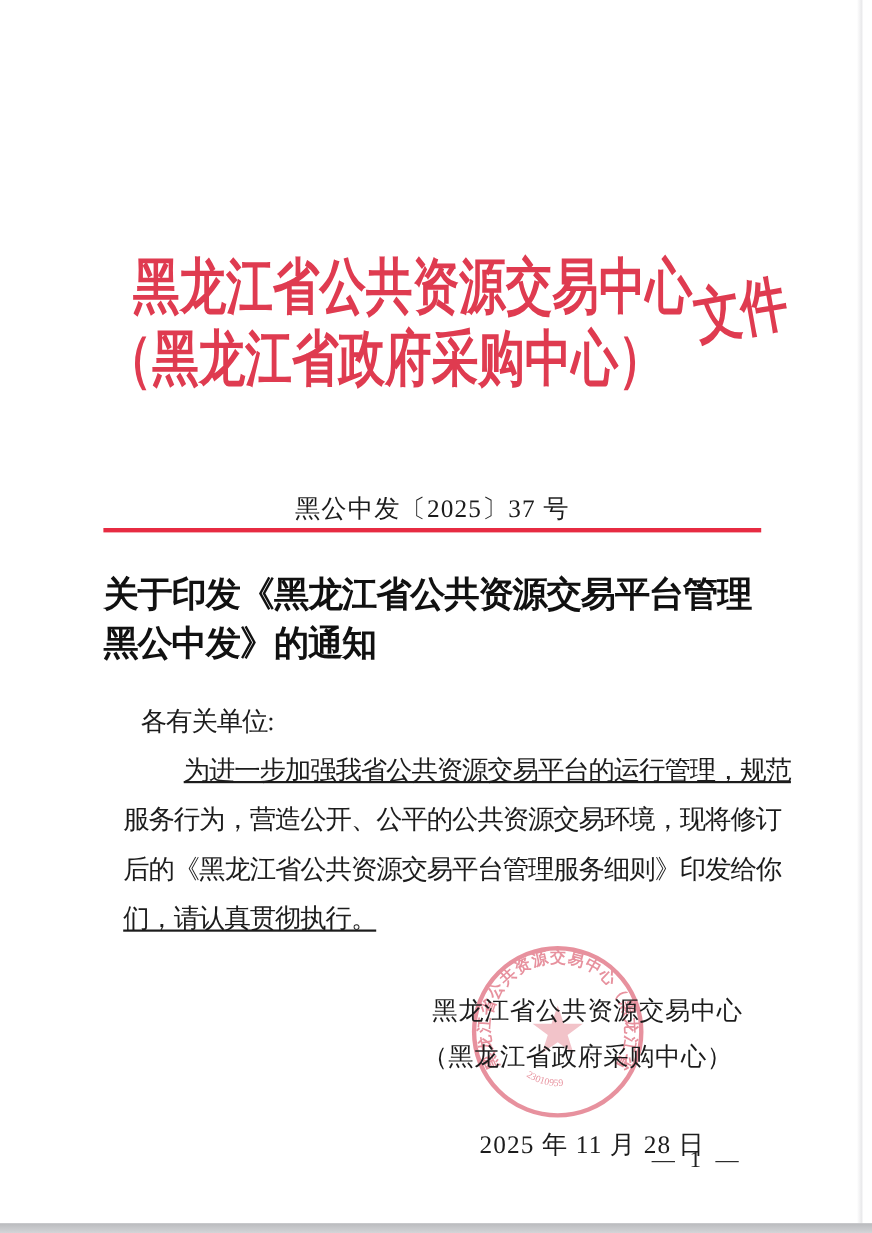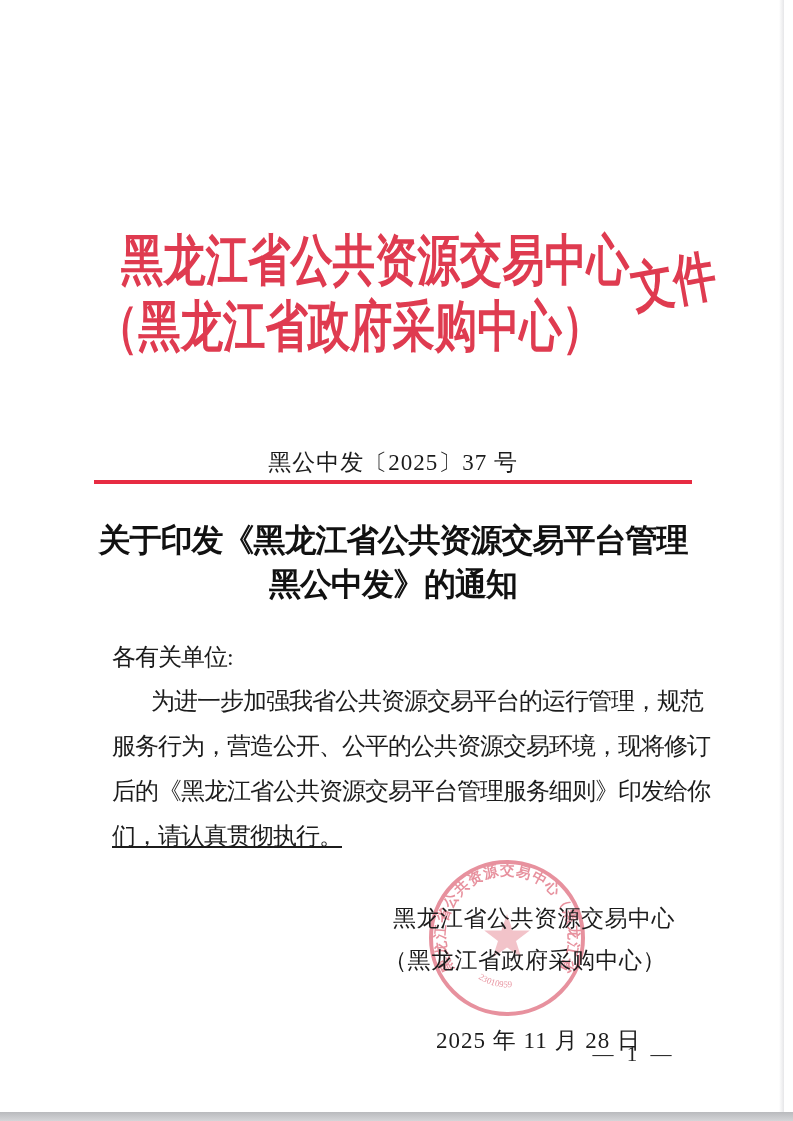--- a/index.html
+++ b/index.html
@@ -22,28 +22,28 @@
   .hdr-suffix{
     left:627px;top:262px;color:#df3b50;font-weight:bold;font-size:55px;line-height:1;
     transform:rotate(-10deg) scaleX(0.77);transform-origin:left top;
   }
 
   
   .doc-number{left:94px;top:434px;width:598px;text-align:center;font-size:23px;line-height:1.15;letter-spacing:1px;margin-top:16px;}
   .red-rule{left:94px;top:480px;width:598px;height:4px;background:#e72b42;}
 
   
-  .title-line{left:94px;width:598px;text-align:center;font-weight:bold;font-size:32px;line-height:1.1;letter-spacing:-1px;color:#111;}
+  .title-line{left:94px;width:598px;font-weight:bold;font-size:32px;line-height:1.1;letter-spacing:-1px;color:#111;}
   .title1{top:523px;}
   .title2{top:567px;}
 
   
   .body-line{font-size:24px;line-height:1.1;letter-spacing:-1px;}
-  .salutation{left:112px;top:644px;}
-  .p1{left:151px;top:688px;}
+  .salutation{left:128px;top:644px;}
+  .p1{left:167px;top:688px;text-decoration:underline;}
   .p2{left:112px;top:733px;text-align:right;}
   .p3{left:112px;top:778px;}
   .p4{left:112px;top:823px;text-decoration:underline;}
 
   
   .sig-line{font-size:23px;line-height:1.1;letter-spacing:0.5px;}
   .sig1{left:393px;top:906px;}
   .sig2{left:384px;top:948px;}
   .sig-date{left:436px;top:982px;letter-spacing:1px;margin-top:46px;}
 

